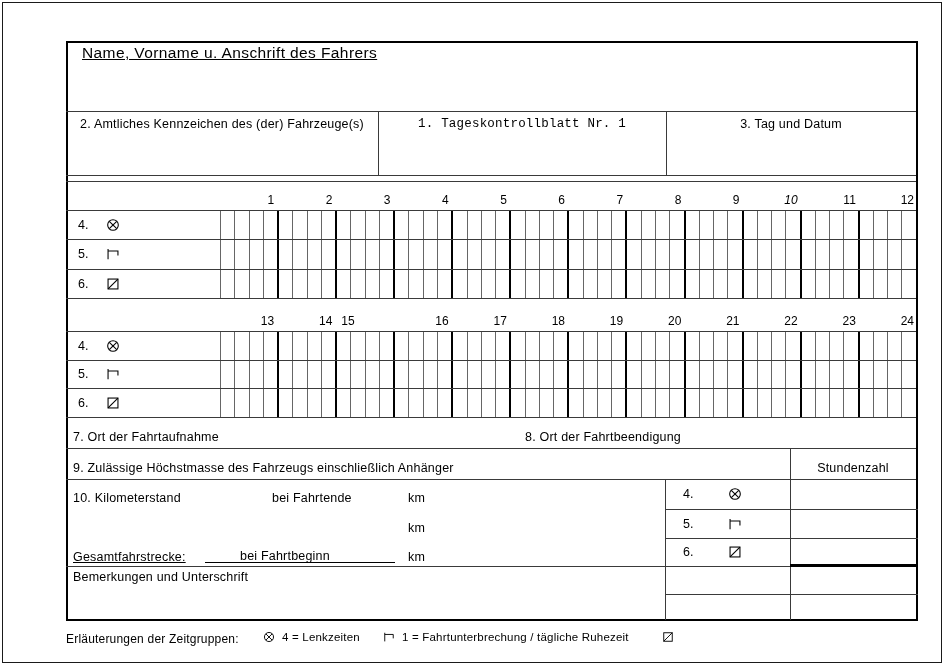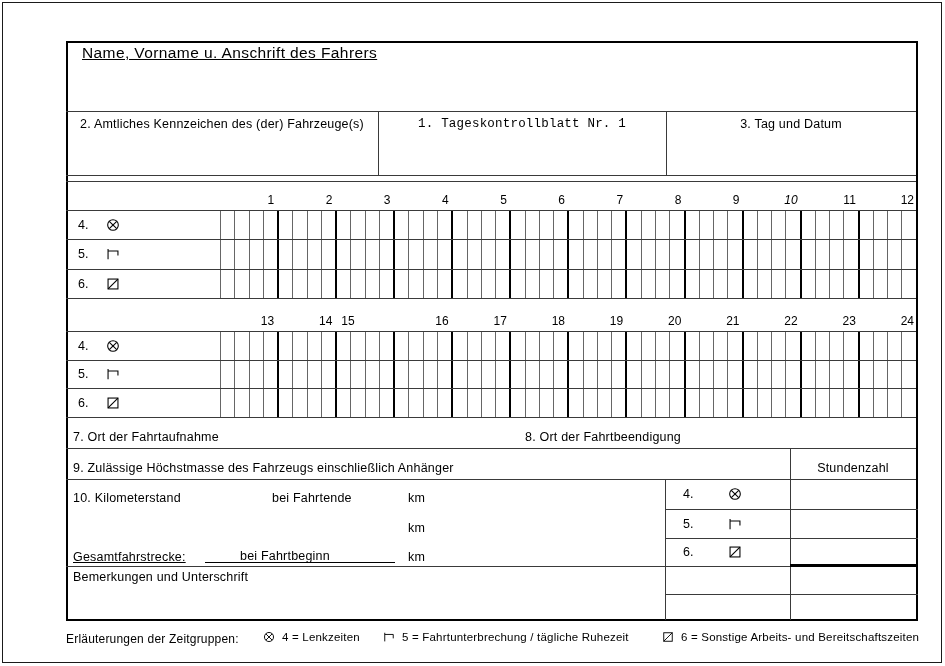--- a/index.html
+++ b/index.html
@@ -312,21 +312,20 @@
         <line x1="3.5" y1="3.5" x2="11.5" y2="11.5"></line>
         <line x1="11.5" y1="3.5" x2="3.5" y2="11.5"></line>
       </svg></span>
   <span>4 = Lenkzeiten</span>
 </div>
 <div class="legend-item" style="left:383px;top:629px;height:16px;">
   <span class="sym sm"><svg viewBox="0 0 15 15">
         <polyline points="2.2,13 2.2,2.2"></polyline>
         <polyline points="2.2,4.3 12.8,4.3 12.8,9.2"></polyline>
       </svg></span>
-  <span>5 = Fahrtunterbrechung / tägliche Ruhezeit</span>
+  <span>1 = Fahrtunterbrechung / tägliche Ruhezeit</span>
 </div>
 <div class="legend-item" style="left:662px;top:629px;height:16px;">
   <span class="sym sm"><svg viewBox="0 0 15 15">
         <rect x="2.2" y="2.2" width="10.6" height="10.6"></rect>
         <line x1="2.2" y1="12.8" x2="12.8" y2="2.2"></line>
       </svg></span>
-  <span>6 = Sonstige Arbeits- und Bereitschaftszeiten</span>
 </div>
 
 </body></html>

